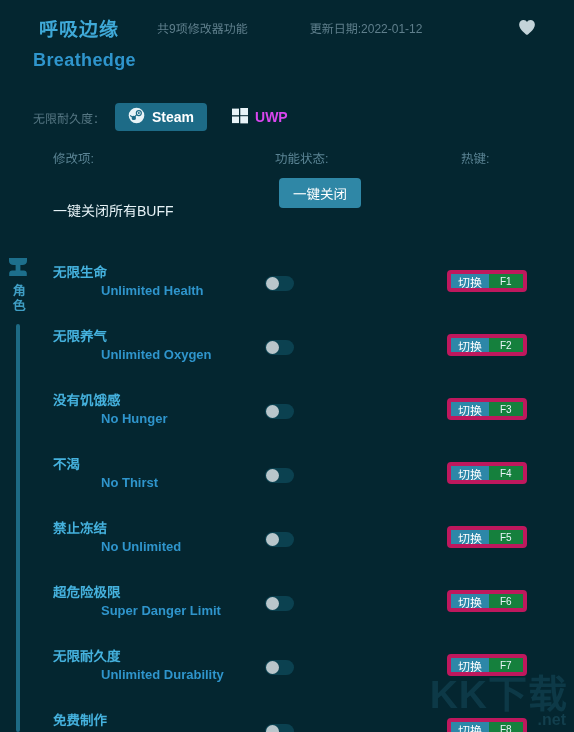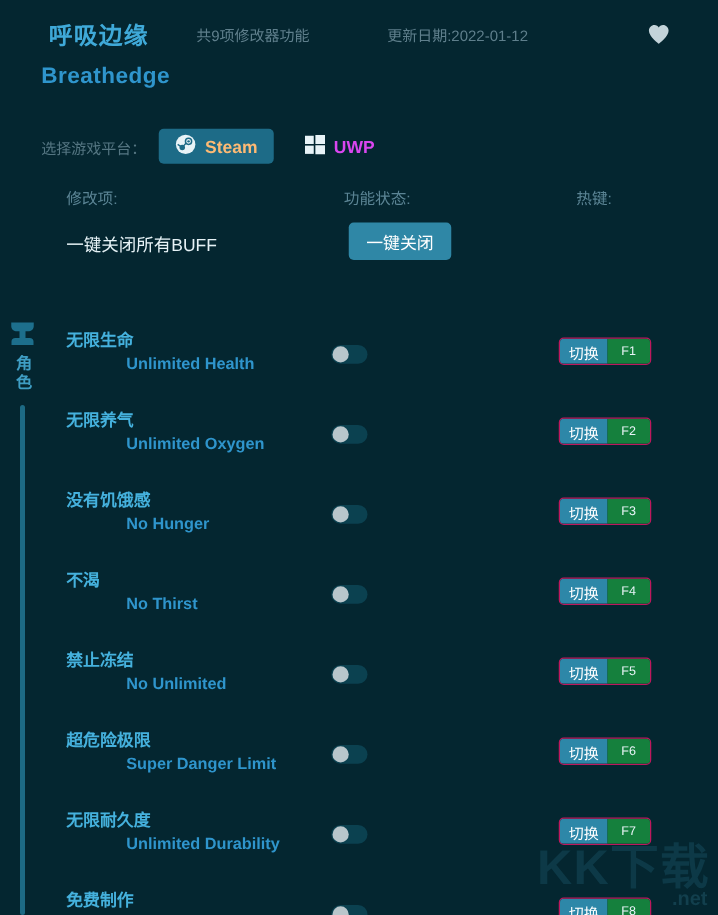--- a/index.html
+++ b/index.html
@@ -122,21 +122,21 @@
     height: 28px;
     padding: 0 13px;
     border-radius: 4px;
     font-size: 14px;
     font-weight: bold;
     cursor: pointer;
     white-space: nowrap;
   }
   .platform-btn.active {
     background: #1d6b87;
-    color: #fdba74;
+    color: #ffffff;
   }
   .platform-btn.inactive {
     background: transparent;
     color: #d946ef;
     margin-left: 12px;
   }
 
   
   .col-headers {
     position: relative;
@@ -153,21 +153,21 @@
 
   
   .global-row {
     position: relative;
     height: 56px;
     z-index: 2;
   }
   .global-label {
     position: absolute;
     left: 53px;
-    top: 11px;
+    top: 26px;
     font-size: 14px;
     color: #e6f2f6;
     white-space: nowrap;
   }
   .global-btn {
     position: absolute;
     left: 279px;
     top: 4px;
     height: 30px;
     padding: 0 14px;
@@ -279,21 +279,21 @@
   }
 
   
   .hotkey {
     position: absolute;
     left: 447px;
     top: 14px;
     height: 22px;
     display: flex;
     align-items: stretch;
-    border: 1px solid #be185d;
+    border: 4px solid #be185d;
     border-radius: 4px;
     overflow: hidden;
     cursor: pointer;
   }
   .hotkey .hk-action {
     background: #2d87a8;
     color: #ffffff;
     font-size: 12px;
     padding: 0 7px;
     display: flex;
@@ -326,21 +326,21 @@
     <div class="fav-icon">
       <svg width="18" height="17" viewBox="0 0 24 22" aria-hidden="true">
         <path d="M12 21 C12 21 1.5 13.6 1.5 7.2 C1.5 3.6 4.2 1 7.4 1 C9.6 1 11.2 2.2 12 3.6 C12.8 2.2 14.4 1 16.6 1 C19.8 1 22.5 3.6 22.5 7.2 C22.5 13.6 12 21 12 21 Z" fill="#c3d3d9"></path>
       </svg>
     </div>
   </div>
   <div class="game-title-en">Breathedge</div>
 </div>
 
 <div class="platform-row">
-  <div class="platform-label">选择游戏平台：</div>
+  <div class="platform-label">无限耐久度：</div>
 
   <div class="platform-btn active">
     <span>
       <svg width="17" height="17" viewBox="0 0 24 24" aria-hidden="true">
         <circle cx="12" cy="12" r="11" fill="#e8f3f7"></circle>
         <circle cx="15.3" cy="8.6" r="3.5" fill="none" stroke="#1d6b87" stroke-width="1.7"></circle>
         <circle cx="15.3" cy="8.6" r="1.4" fill="#1d6b87"></circle>
         <circle cx="8.2" cy="15.4" r="3.1" fill="#1d6b87"></circle>
         <path d="M3 12 L8.2 15.4 L12.6 10.4" stroke="#1d6b87" stroke-width="1.5" fill="none"></path>
       </svg>

